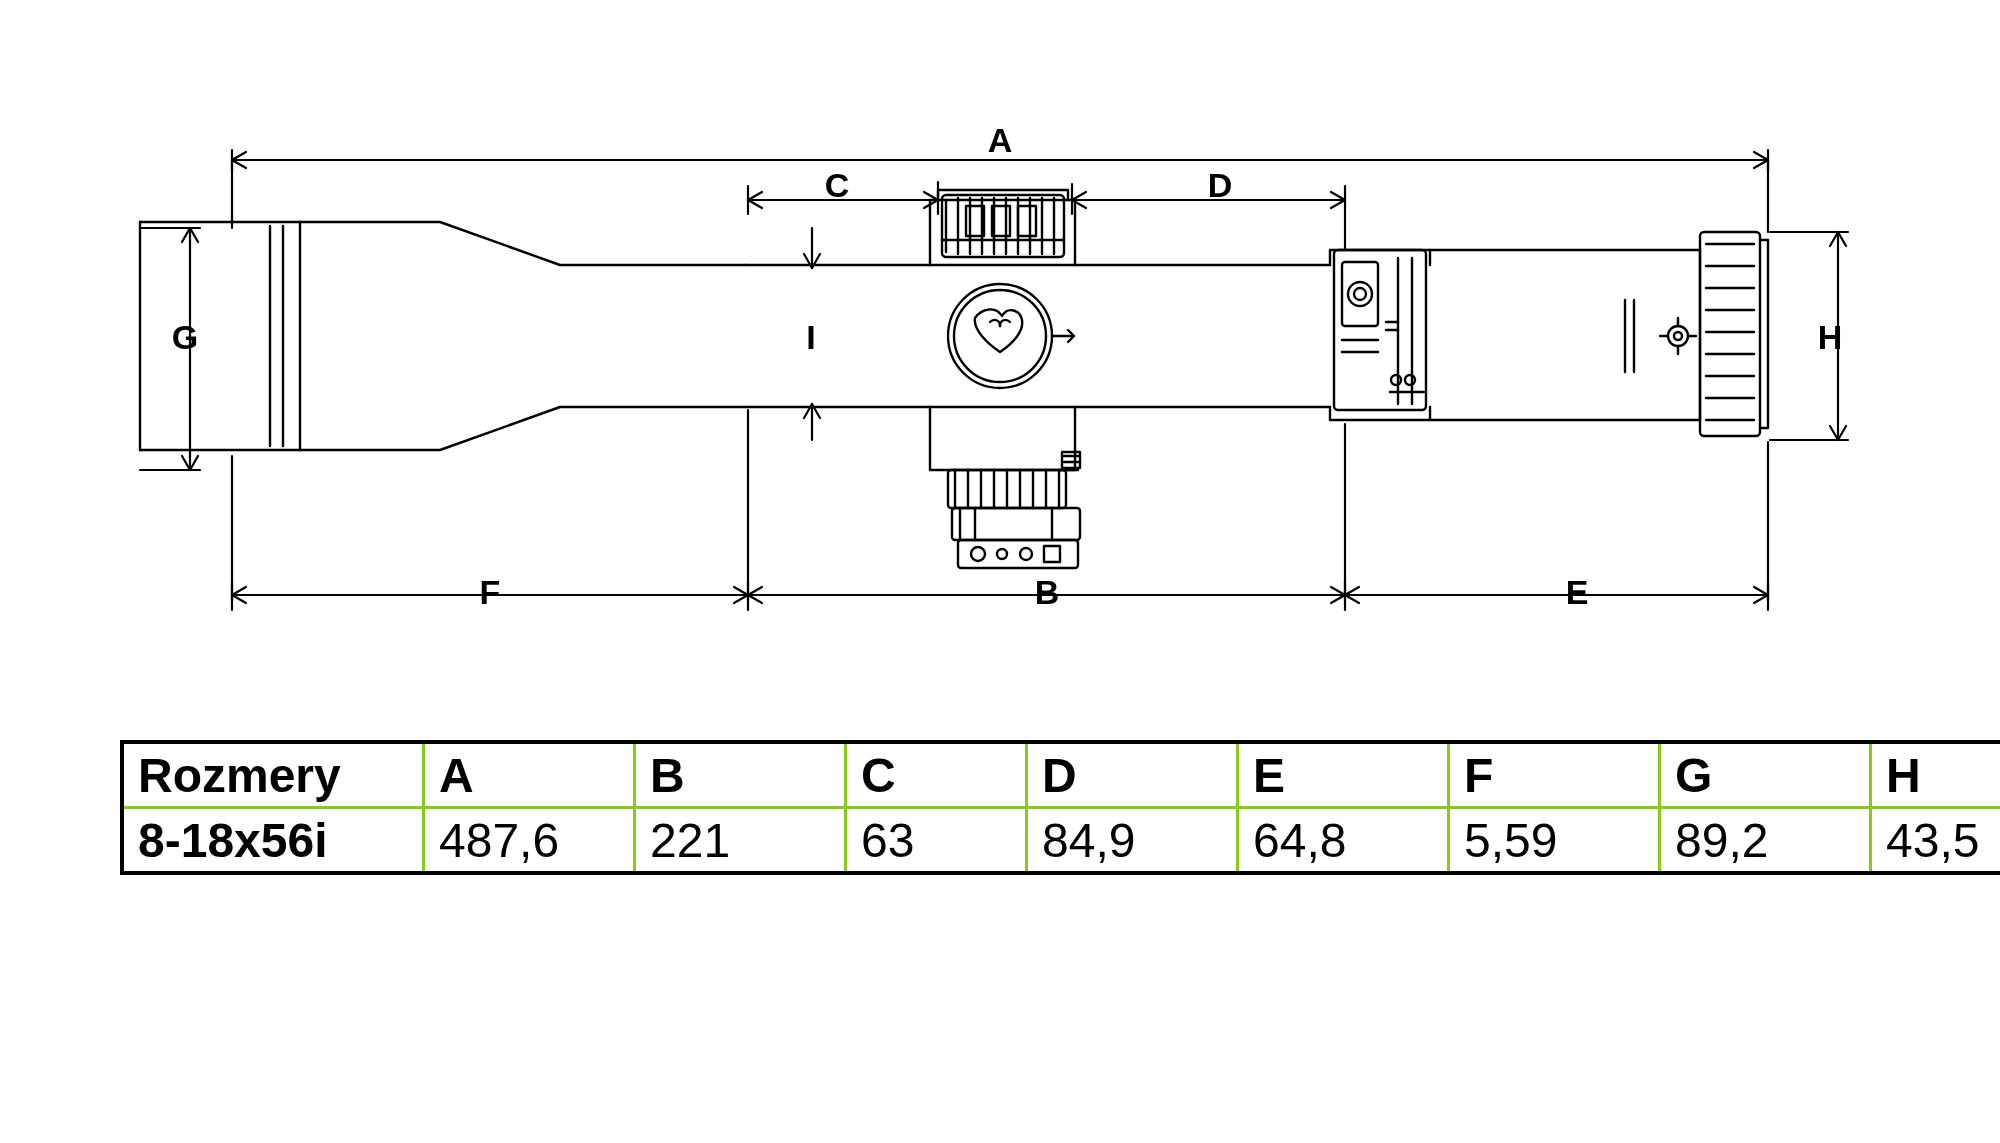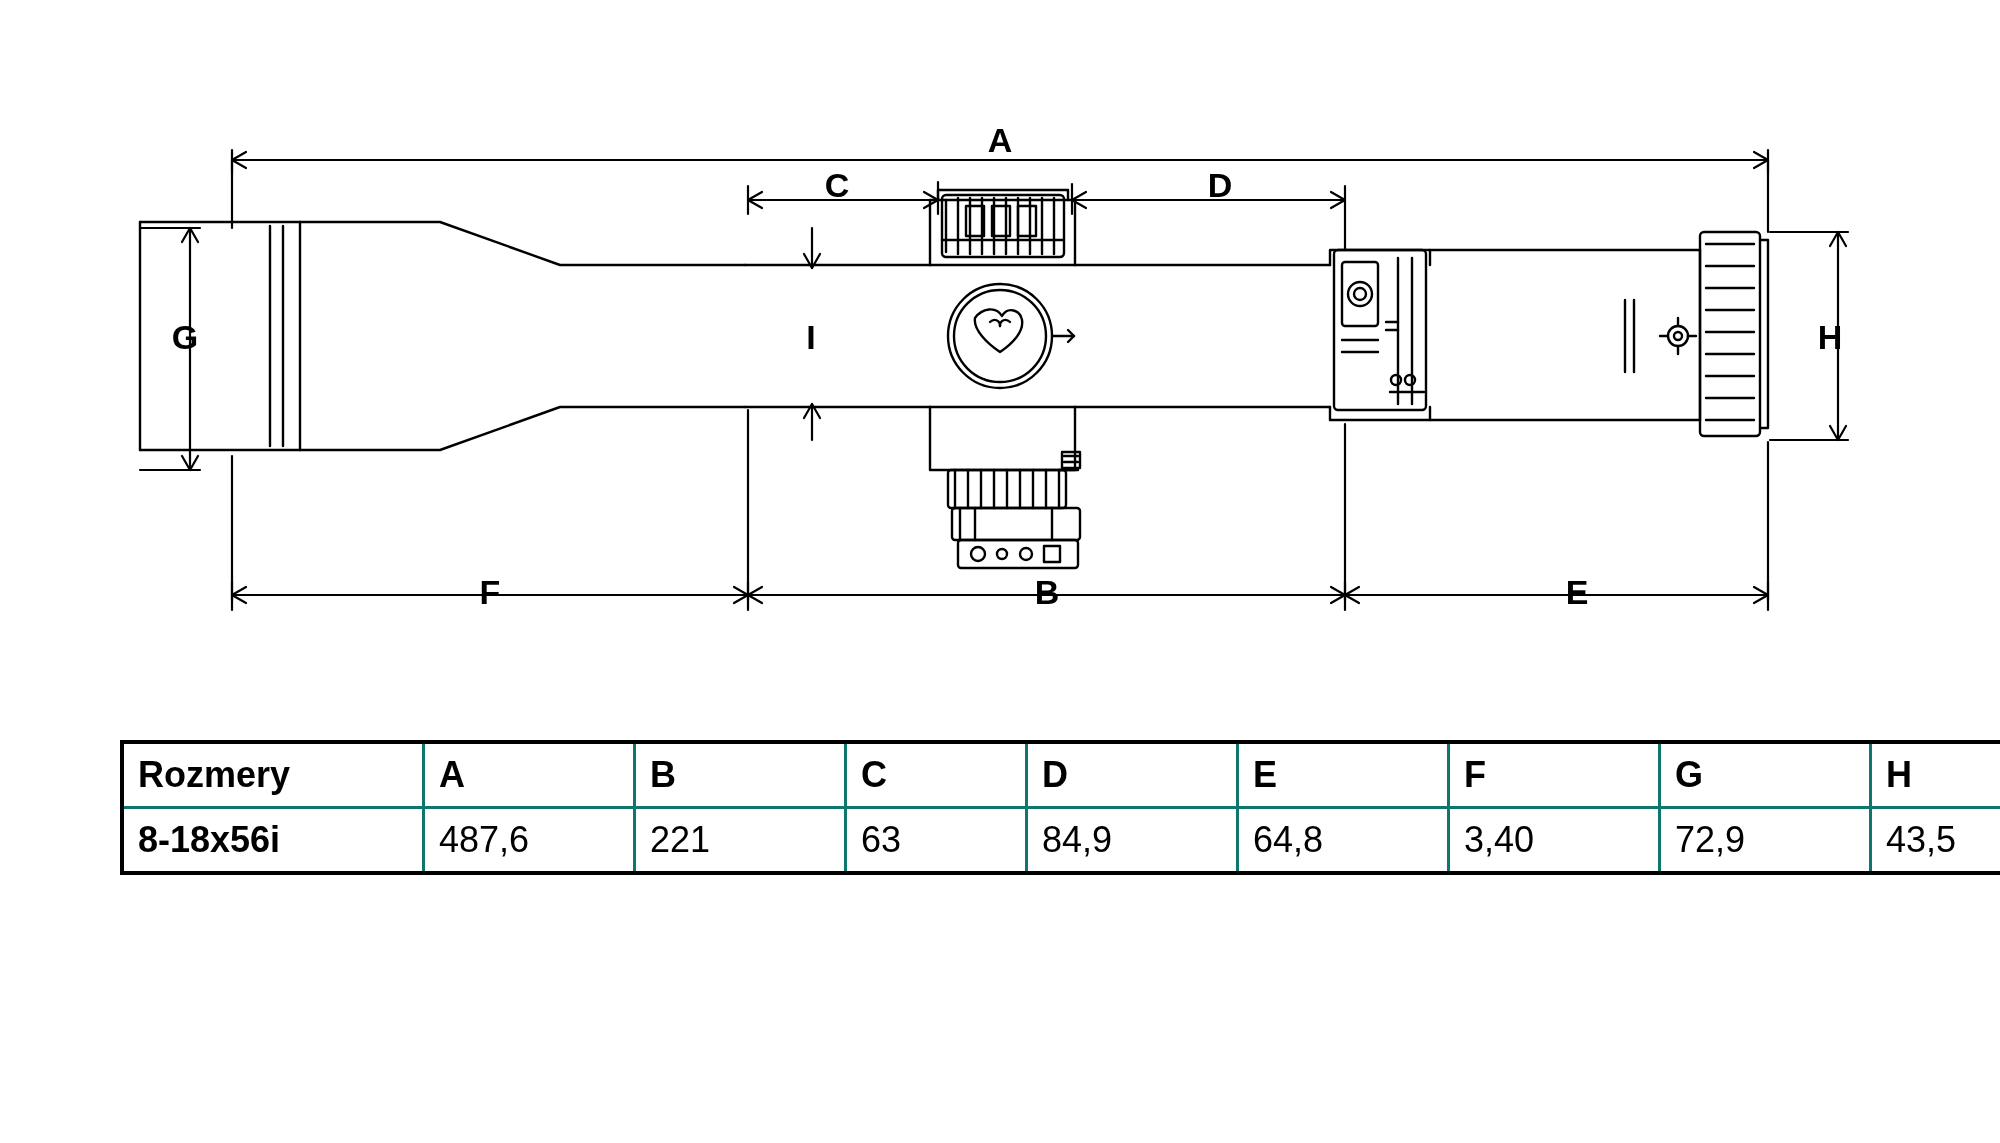--- a/index.html
+++ b/index.html
@@ -44,24 +44,24 @@
     top: 740px;
     width: 1770px;
   }
   table.spec {
     border-collapse: collapse;
     table-layout: fixed;
     width: 1770px;
     border: 4px solid #000;
   }
   table.spec td {
-    border: 3px solid #0f766e;
+    border: 3px solid #84cc16;
     height: 62px;
     padding: 0 14px;
-    font-size: 36px;
+    font-size: 48px;
     font-family: "Liberation Sans", sans-serif;
     vertical-align: middle;
     white-space: nowrap;
   }
   table.spec tr.head td {
     font-weight: bold;
   }
   table.spec tr.row td.label {
     font-weight: bold;
   }
@@ -313,22 +313,22 @@
           <td class="c-h">H</td>
 
         </tr>
         <tr class="row">
           <td class="c-label label">8-18x56i</td>
           <td class="c-a">487,6</td>
           <td class="c-b">221</td>
           <td class="c-c">63</td>
           <td class="c-d">84,9</td>
           <td class="c-e">64,8</td>
-          <td class="c-f">3,40</td>
-          <td class="c-g">72,9</td>
+          <td class="c-f">5,59</td>
+          <td class="c-g">89,2</td>
           <td class="c-h">43,5</td>
 
         </tr>
       </tbody>
     </table>
   </div>
 
 </div>
 
 </body></html>

